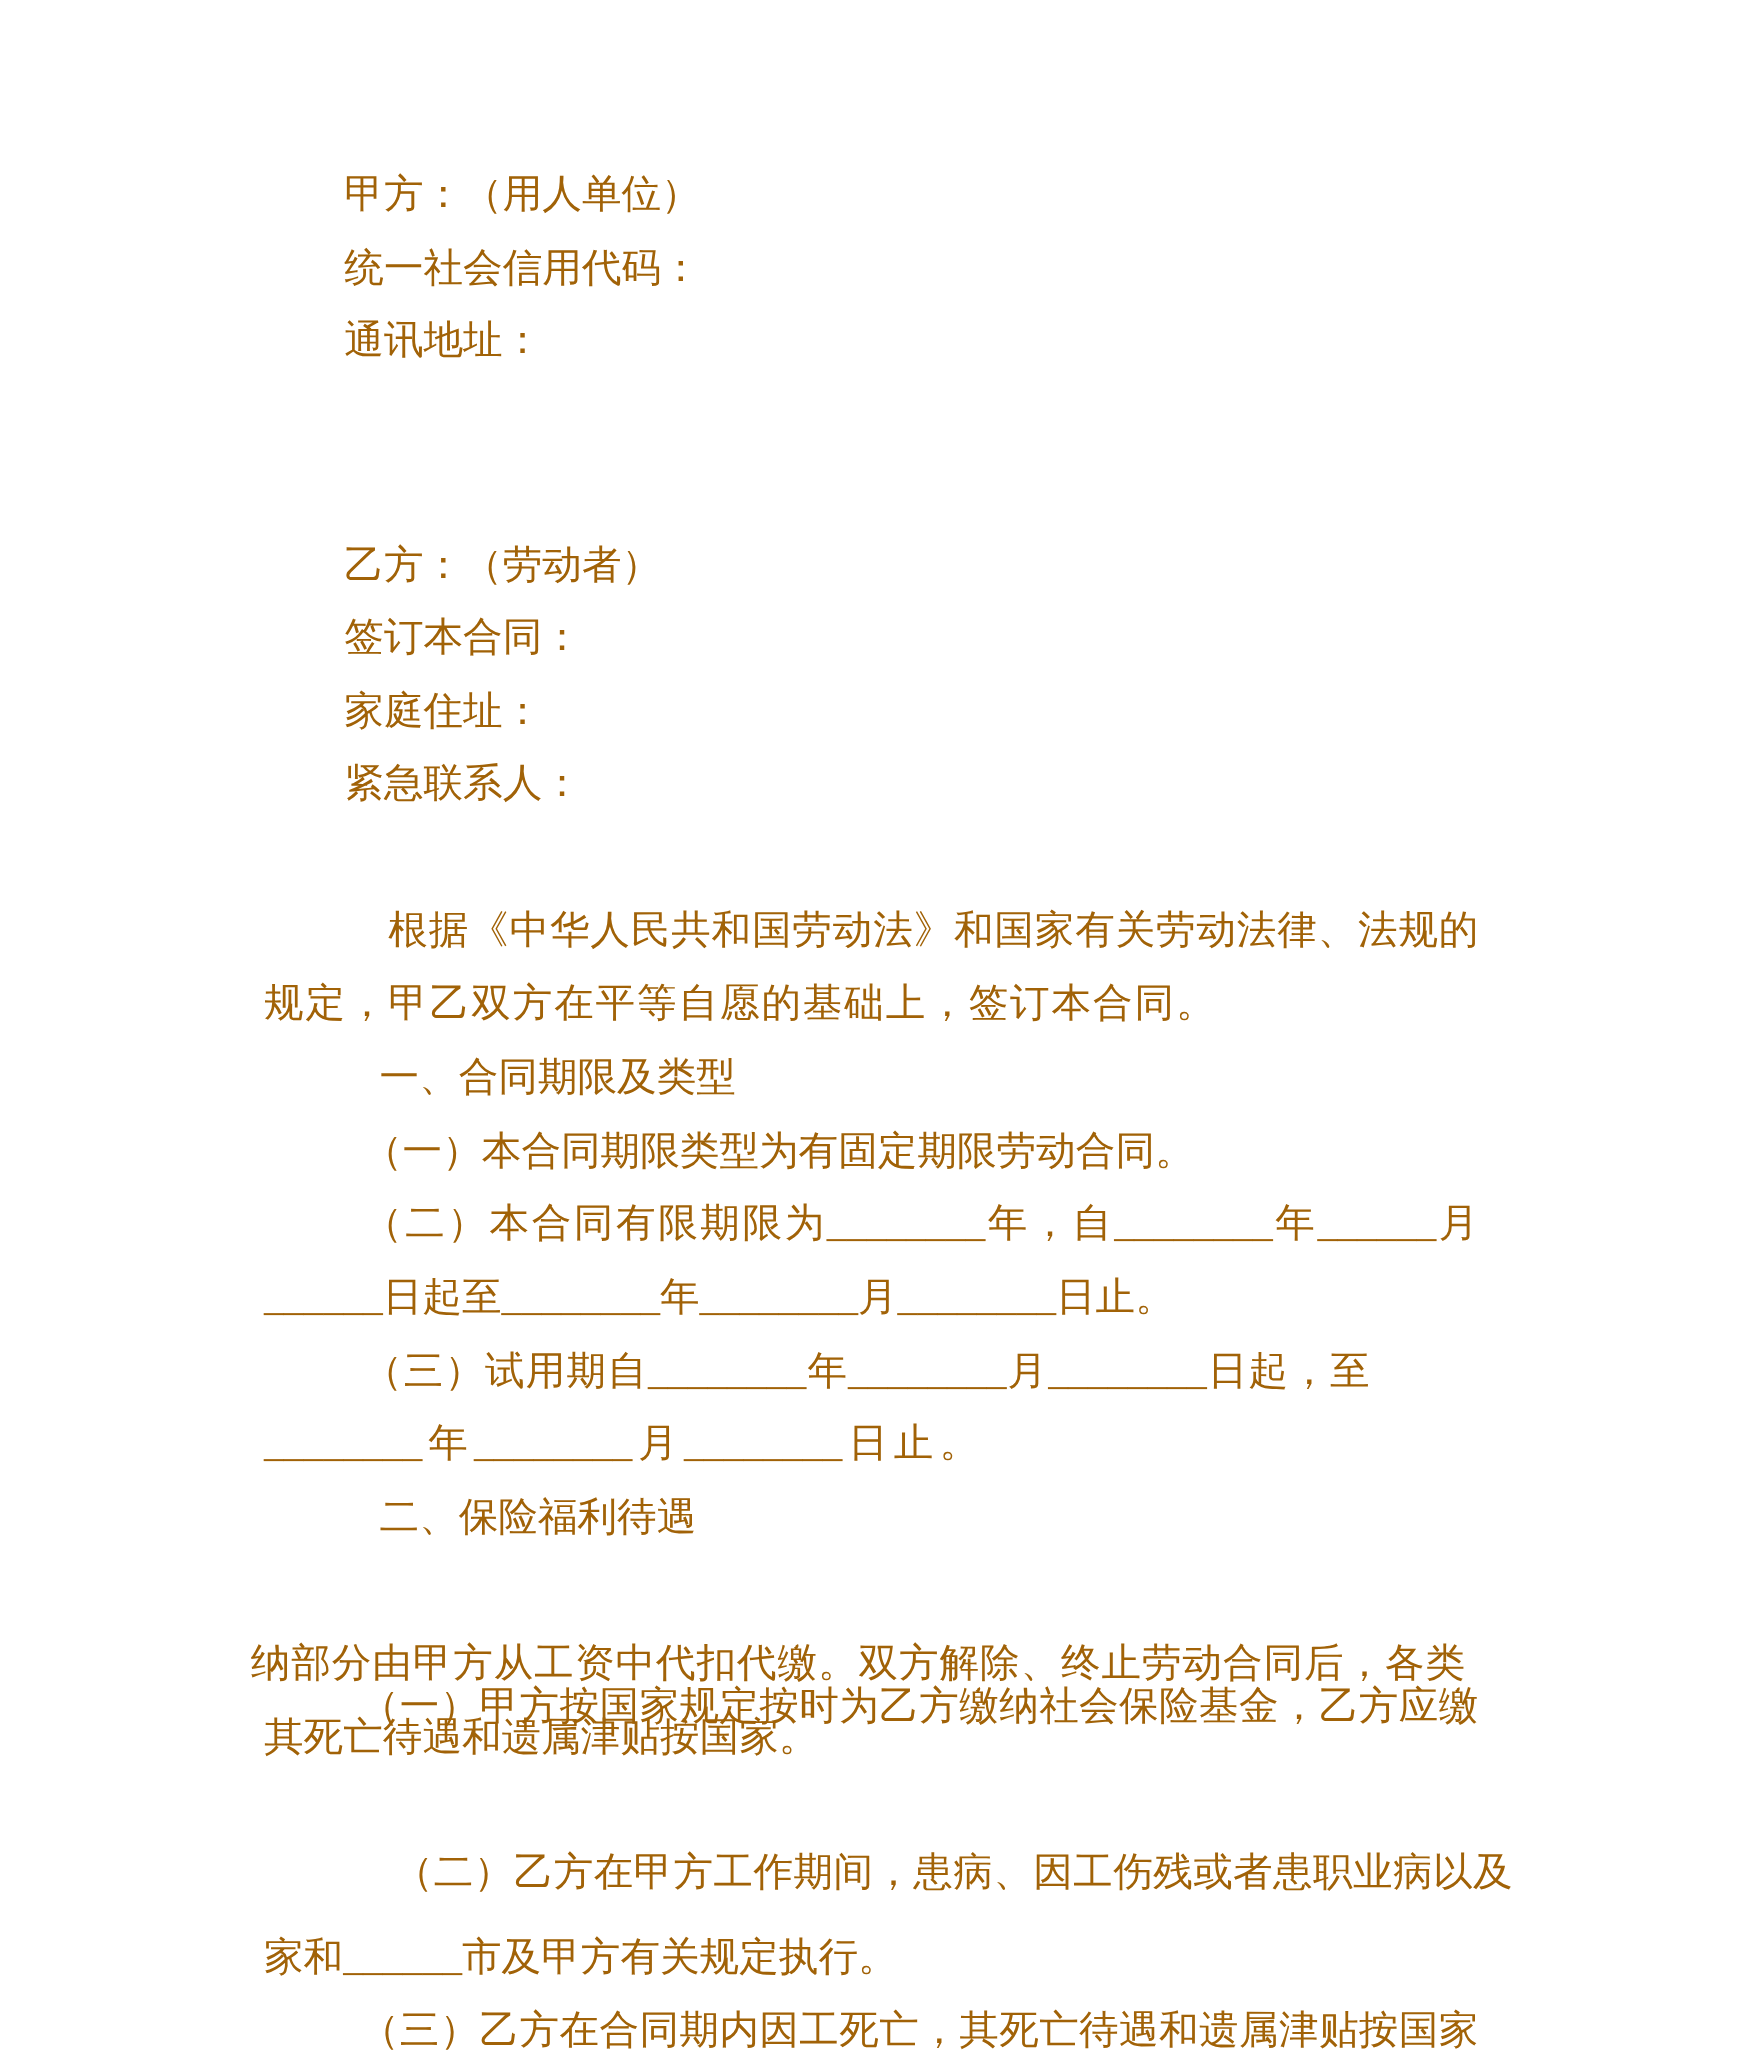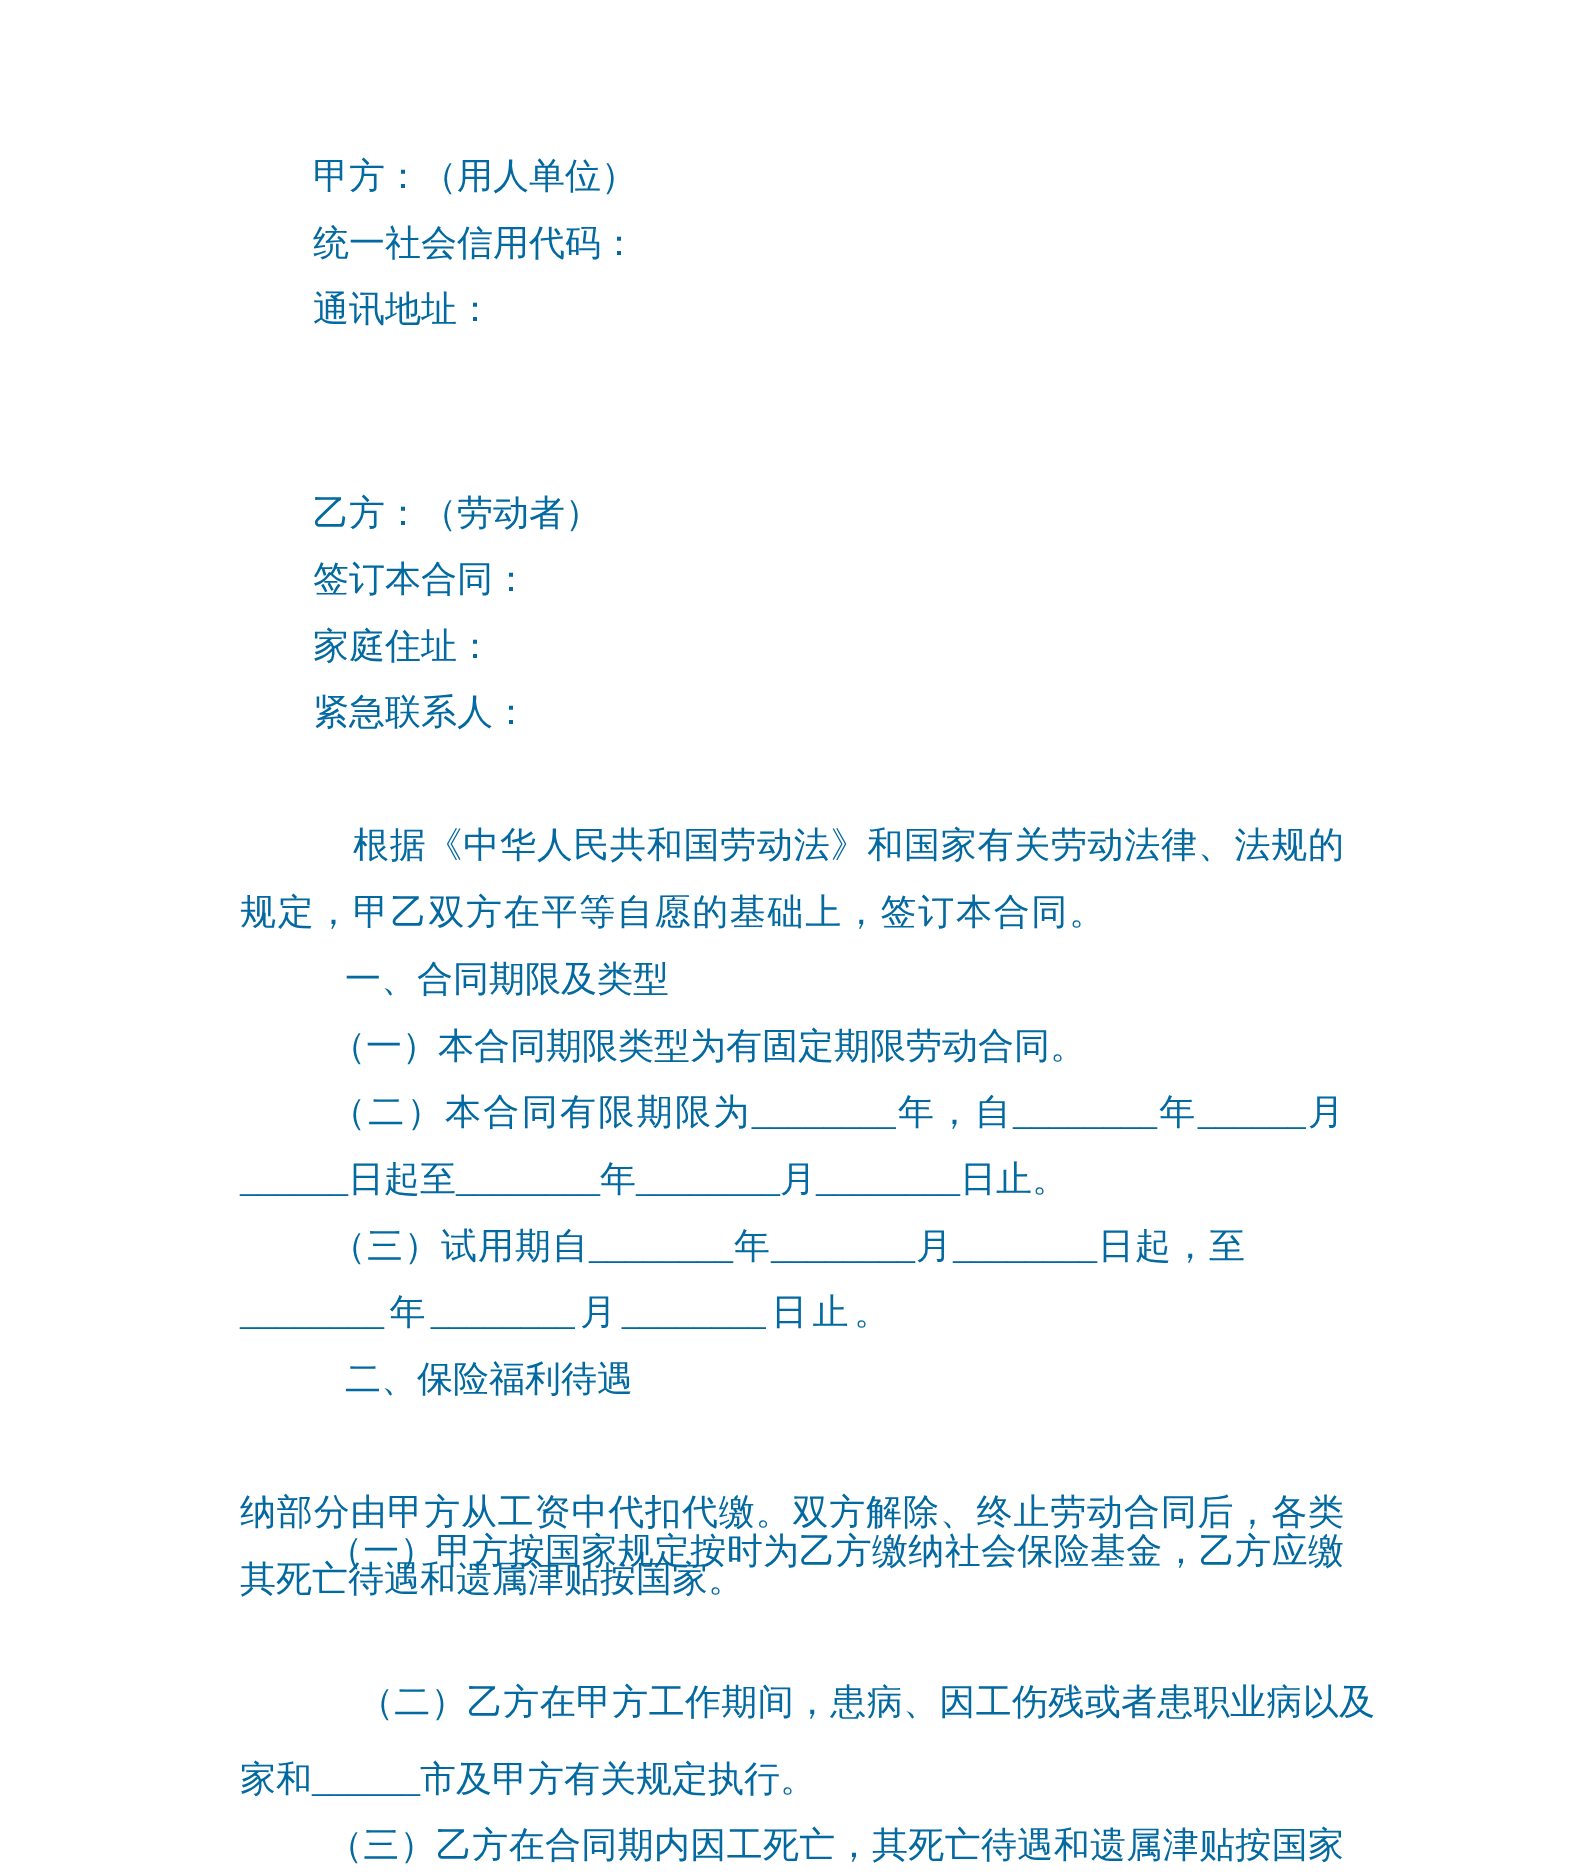--- a/index.html
+++ b/index.html
@@ -14,21 +14,21 @@
     background: #ffffff;
     color: #000000;
     font-family: "Liberation Serif", "DejaVu Serif", serif;
     overflow: hidden;
   }
   .ln {
     position: absolute;
     font-size: 36px;
     line-height: 44px;
     white-space: nowrap;
-    color: #0369a1;
+    color: #a16207;
   }
   .stretch {
     white-space: normal;
     text-align: justify;
     text-align-last: justify;
   }
   .bold {
     font-weight: normal;
   }
 </style>
@@ -55,21 +55,21 @@
 
   <div class="ln" style="left:330px; top:1024px;">（一）本合同期限类型为有固定期限劳动合同。</div>
   <div class="ln" style="left:240px; top:1157px;">______日起至________年________月________日止。</div>
 
   <div class="ln stretch" style="left:330px; top:1224px; width:915px;">（三）试用期自________年________月________日起，至</div>
   <div class="ln stretch" style="left:240px; top:1290px; width:650px;">________年________月________日止。</div>
 
   <div class="ln bold" style="left:345px; top:1357px;">二、保险福利待遇</div>
 
   <div class="ln stretch" style="left:327px; top:1509px; width:1017px;margin-top:20px;">（一）甲方按国家规定按时为乙方缴纳社会保险基金，乙方应缴</div>
-  <div class="ln stretch" style="left:240px; top:1490px; width:1104px;">纳部分由甲方从工资中代扣代缴。双方解除、终止劳动合同后，各类</div>
+  <div class="ln stretch" style="left:228px; top:1490px; width:1104px;">纳部分由甲方从工资中代扣代缴。双方解除、终止劳动合同后，各类</div>
   <div class="ln" style="left:240px; top:1557px;">其死亡待遇和遗属津贴按国家。</div>
 
   <div class="ln stretch" style="left:327px; top:1680px; width:1017px;margin-left:31px;">（二）乙方在甲方工作期间，患病、因工伤残或者患职业病以及</div>
   <div class="ln" style="left:240px; top:1757px;">家和______市及甲方有关规定执行。</div>
 
   <div class="ln stretch" style="left:327px; top:1823px; width:1017px;">（三）乙方在合同期内因工死亡，其死亡待遇和遗属津贴按国家</div>
 
 </div>
 
 </body></html>

